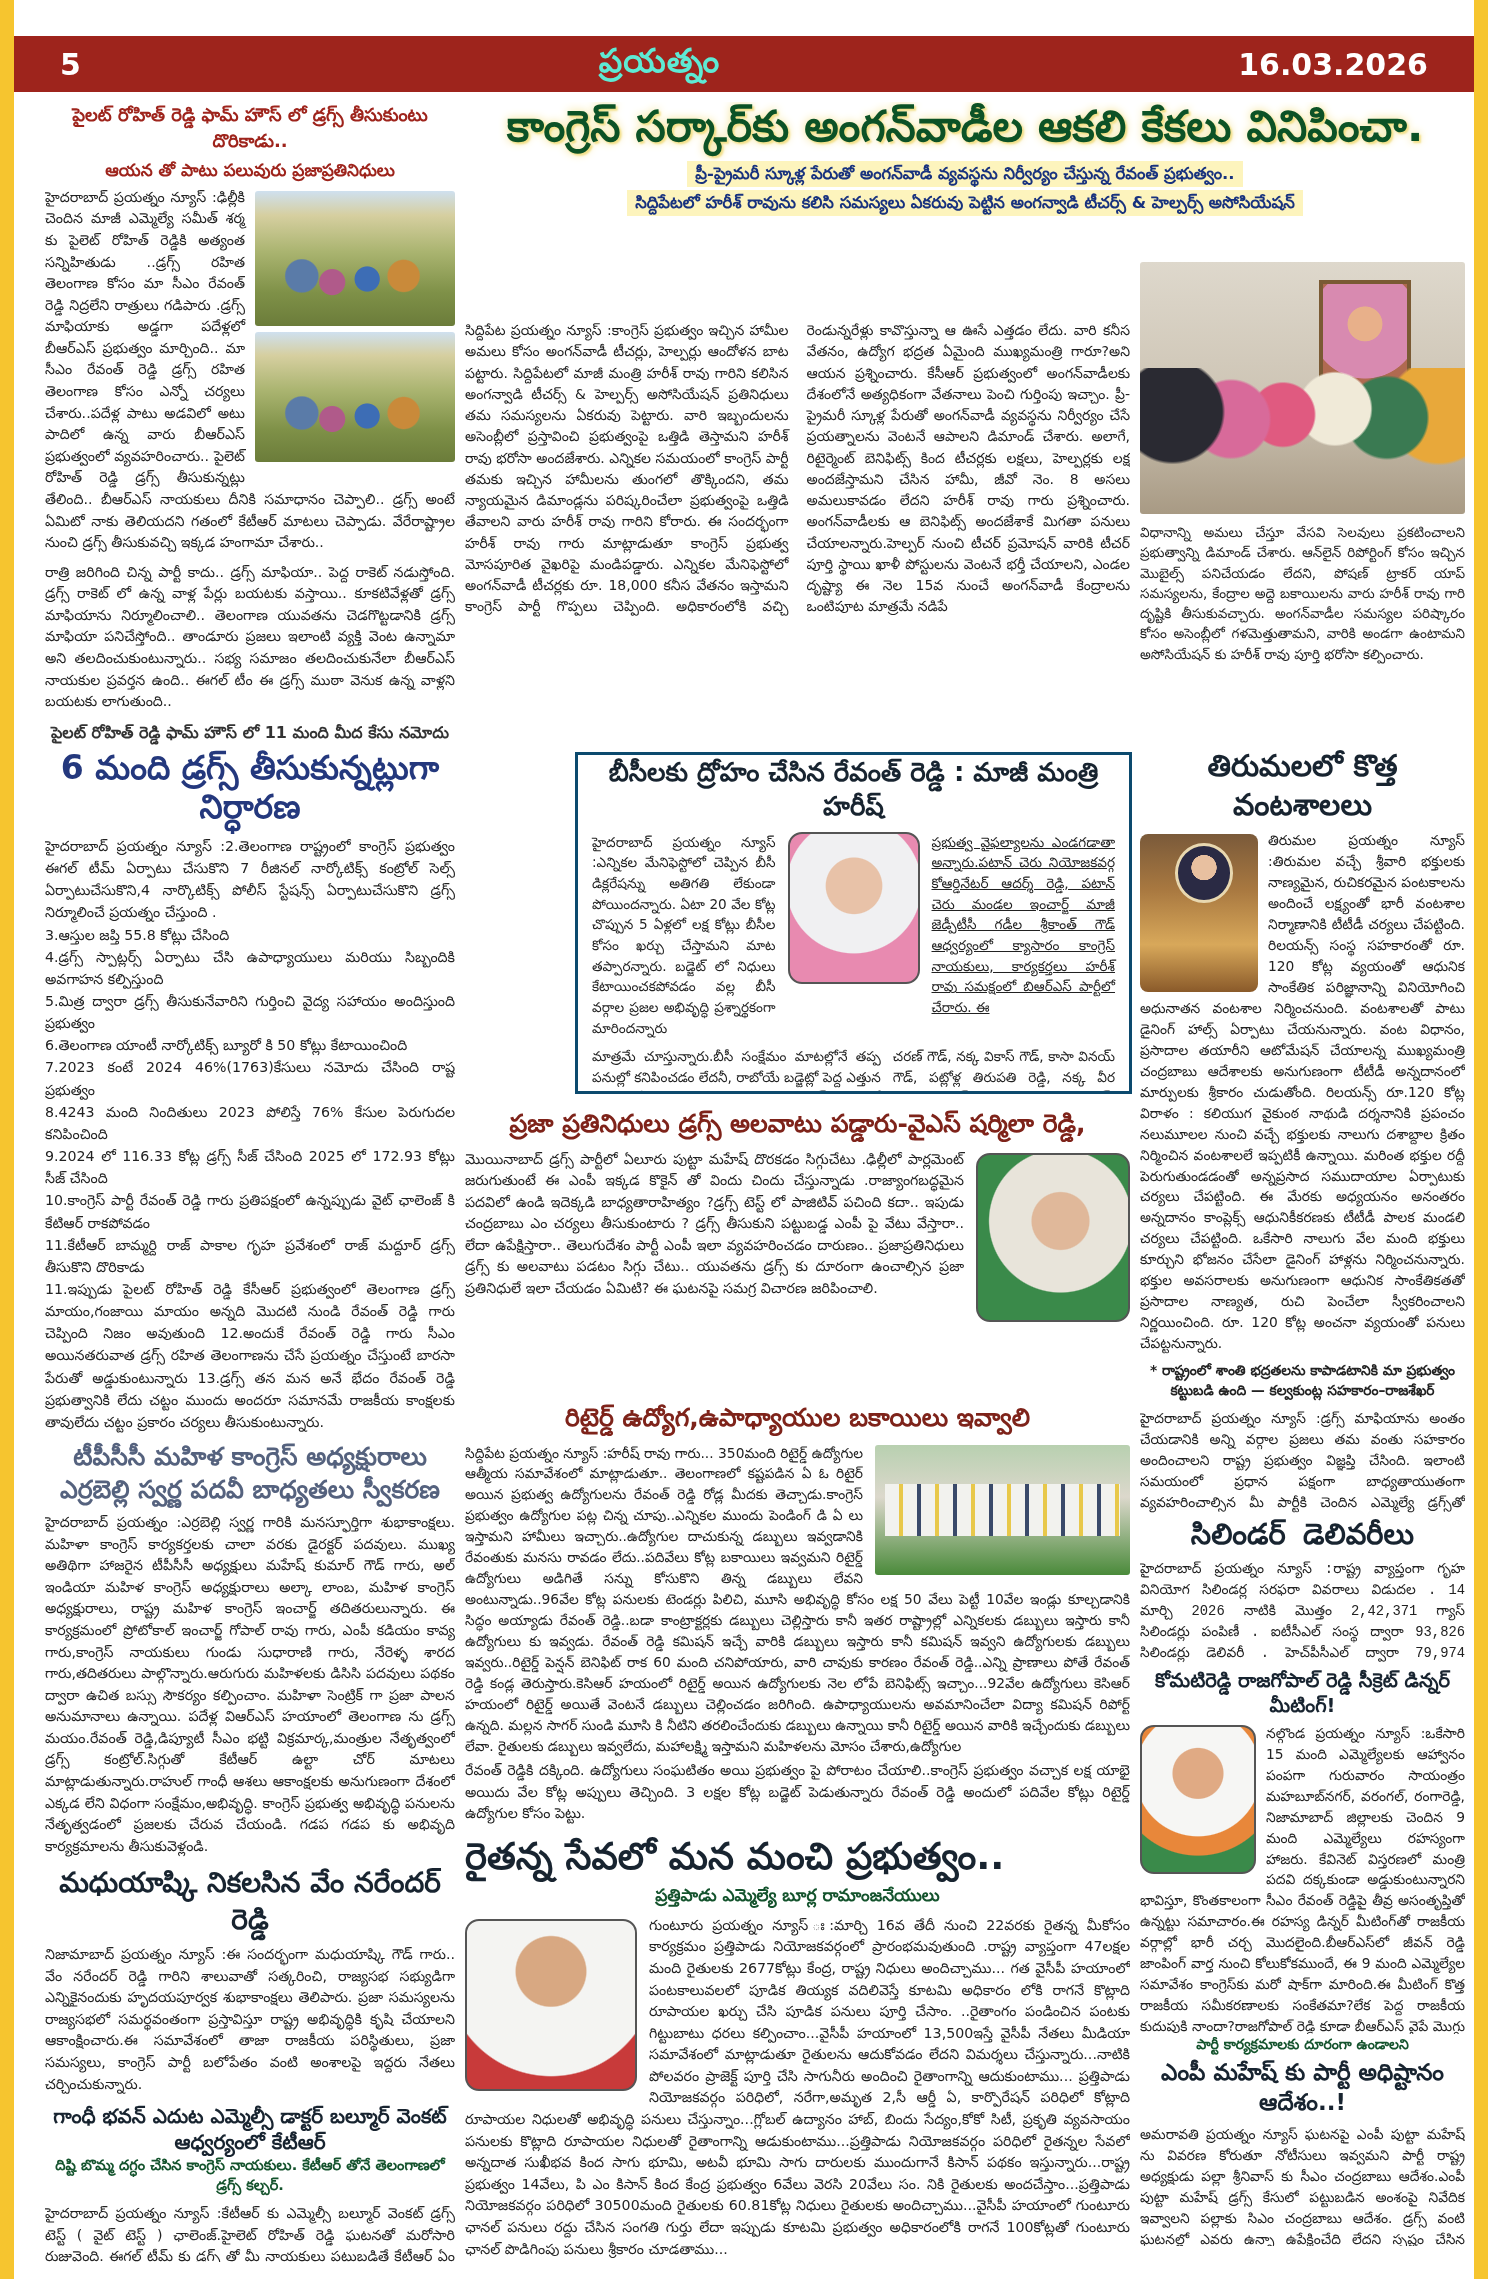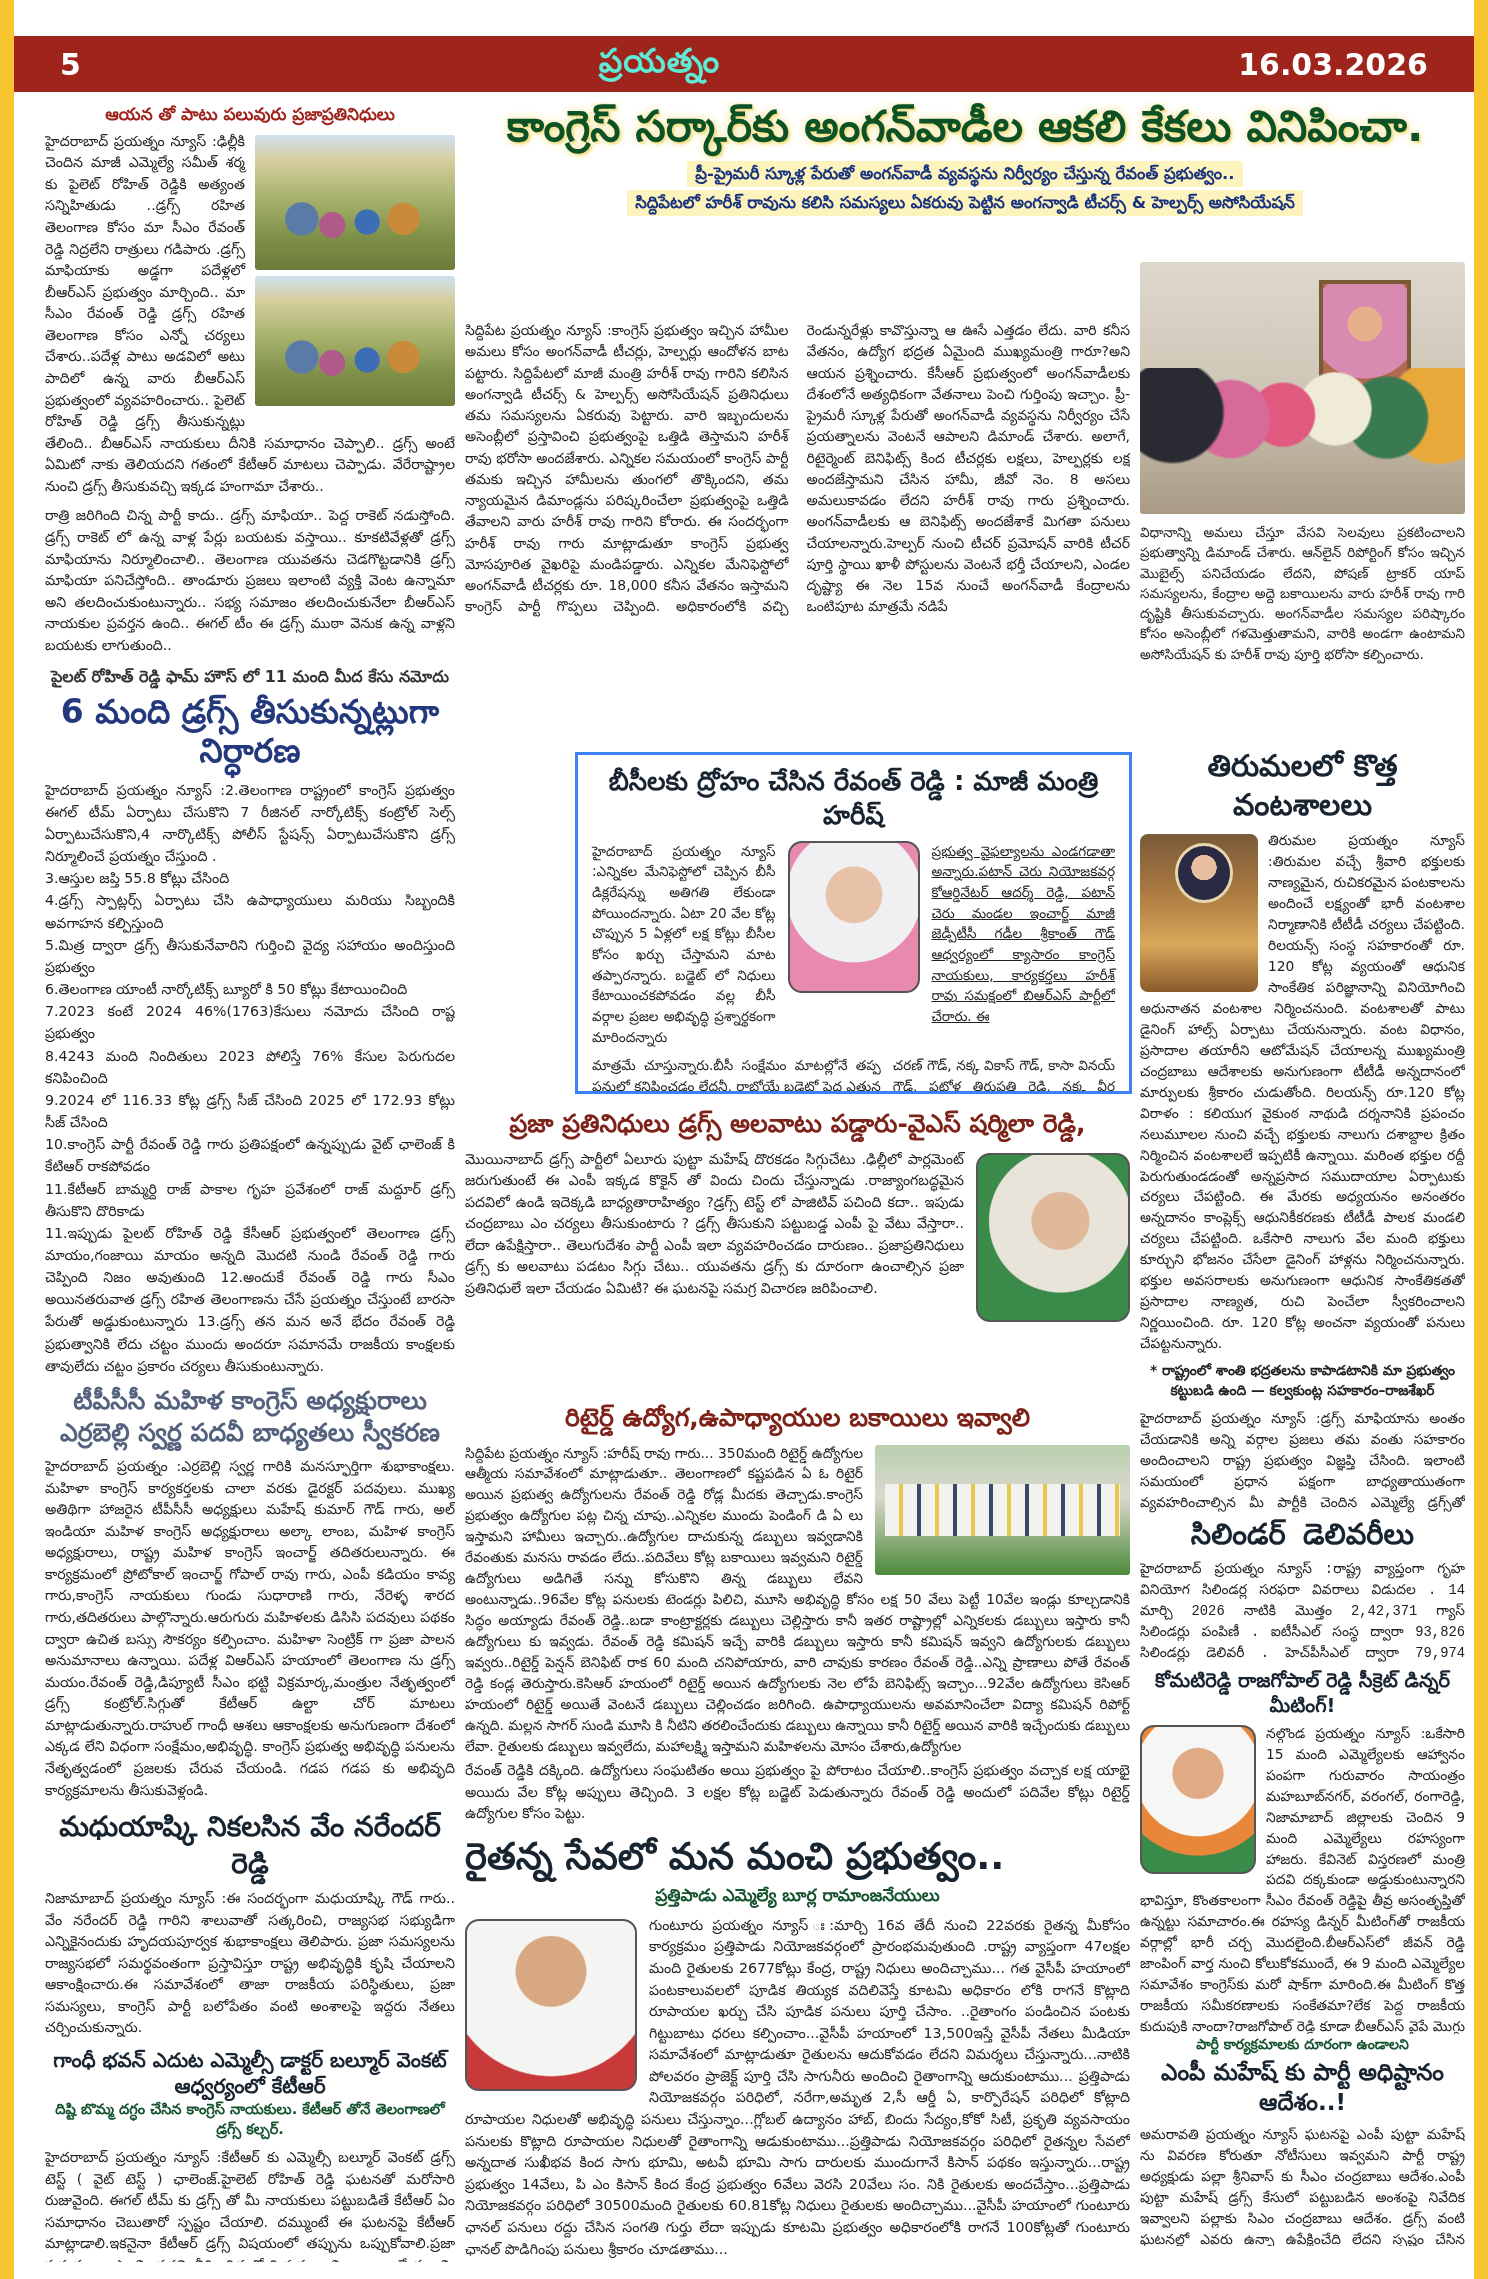--- a/index.html
+++ b/index.html
@@ -50,39 +50,40 @@
   .ph-portrait-green{background:radial-gradient(circle at 55% 40%,#e0b89a 0 22%,#e8e4da 23% 55%,#3a8a4a 56% 100%);border-radius:14px;border:2px solid #555;}
   .ph-portrait-white{background:radial-gradient(circle at 50% 30%,#d8a882 0 24%,#f4f4f2 25% 72%,#c83a3a 73% 100%);border-radius:14px;border:2px solid #555;}
   .ph-portrait-scarf{background:radial-gradient(circle at 50% 32%,#e0aa84 0 22%,#f6f6f4 23% 55%,#e8873a 56% 72%,#3a8a4a 73% 100%);border-radius:14px;border:2px solid #555;}
   .ph-kitchen{background:linear-gradient(180deg,#7a5a3a 0%,#a87840 35%,#d8a85a 70%,#8a5a2a 100%);border-radius:8px;}
   .ph-kitchen .inset{position:absolute;top:6%;left:30%;width:44%;height:34%;border-radius:50%;
       background:radial-gradient(circle at 50% 40%,#e8c0a0 0 30%,#2a2a44 31% 100%);border:3px solid #e8d8b0;}
   .ph-meeting{background:linear-gradient(180deg,#b8d0b0 0%,#dcd8cc 40%,#4a8a3a 100%);}
   .ph-meeting .fig{position:absolute;top:30%;left:4%;width:92%;height:40%;
      background:repeating-linear-gradient(90deg,#f2f2ee 0 14px,#e8c84a 14px 18px,#f2f2ee 18px 32px,#3a4a6a 32px 36px);}
   .cap{font-size:13.5px;line-height:1.5;}
-  .box-bc{border:3px solid #3b82f6;padding:10px 14px;}
+  .box-bc{border:3px solid #0c4a6e;padding:1px 14px;}
   .row{display:flex;gap:12px;}
   .row .c{flex:1;}
   .statement{font-weight:bold;font-size:13.8px;text-align:center;margin:6px 0;}
 </style>
 </head>
 <body>
 
 <div id="paper">
   <div class="edge left"></div>
   <div class="edge right"></div>
 
   <div class="masthead-bar">
     <span class="pageno">5</span>
     <span class="masthead">ప్రయత్నం</span>
     <span class="dateline">16.03.2026</span>
   </div>
 
   <div class="blk" style="left:45px;top:102px;width:410px;height:2160px;">
+    <div class="kicker-maroon">పైలట్ రోహిత్ రెడ్డి ఫామ్ హౌస్ లో డ్రగ్స్ తీసుకుంటు దొరికాడు..</div>
     <div class="kicker-maroon" style="font-size:17px;">ఆయన తో పాటు పలువురు ప్రజాప్రతినిధులు</div>
     <div style="float:right;width:200px;margin:4px 0 6px 10px;">
       <div class="photo ph-field" style="width:200px;height:135px;margin-bottom:6px;">
           <div class="fig"></div>
         </div>
       <div class="photo ph-field" style="width:200px;height:130px;">
           <div class="fig"></div>
         </div>
     </div>
     <p>హైదరాబాద్ ప్రయత్నం న్యూస్ :ఢిల్లీకి చెందిన మాజీ ఎమ్మెల్యే సమీత్ శర్మ కు పైలెట్ రోహిత్ రెడ్డికి అత్యంత సన్నిహితుడు ..డ్రగ్స్ రహిత తెలంగాణ కోసం మా సీఎం రేవంత్ రెడ్డి నిద్రలేని రాత్రులు గడిపారు .డ్రగ్స్ మాఫియాకు అడ్డగా పదేళ్లలో బీఆర్ఎస్ ప్రభుత్వం మార్చింది.. మా సీఎం రేవంత్ రెడ్డి డ్రగ్స్ రహిత తెలంగాణ కోసం ఎన్నో చర్యలు చేశారు..పదేళ్ల పాటు అడవిలో అటు పాదిలో ఉన్న వారు బీఆర్ఎస్ ప్రభుత్వంలో వ్యవహరించారు.. పైలెట్ రోహిత్ రెడ్డి డ్రగ్స్ తీసుకున్నట్లు తేలింది.. బీఆర్ఎస్ నాయకులు దీనికి సమాధానం చెప్పాలి.. డ్రగ్స్ అంటే ఏమిటో నాకు తెలియదని గతంలో కేటీఆర్ మాటలు చెప్పాడు. వేరేరాష్ట్రాల నుంచి డ్రగ్స్ తీసుకువచ్చి ఇక్కడ హంగామా చేశారు..</p>

